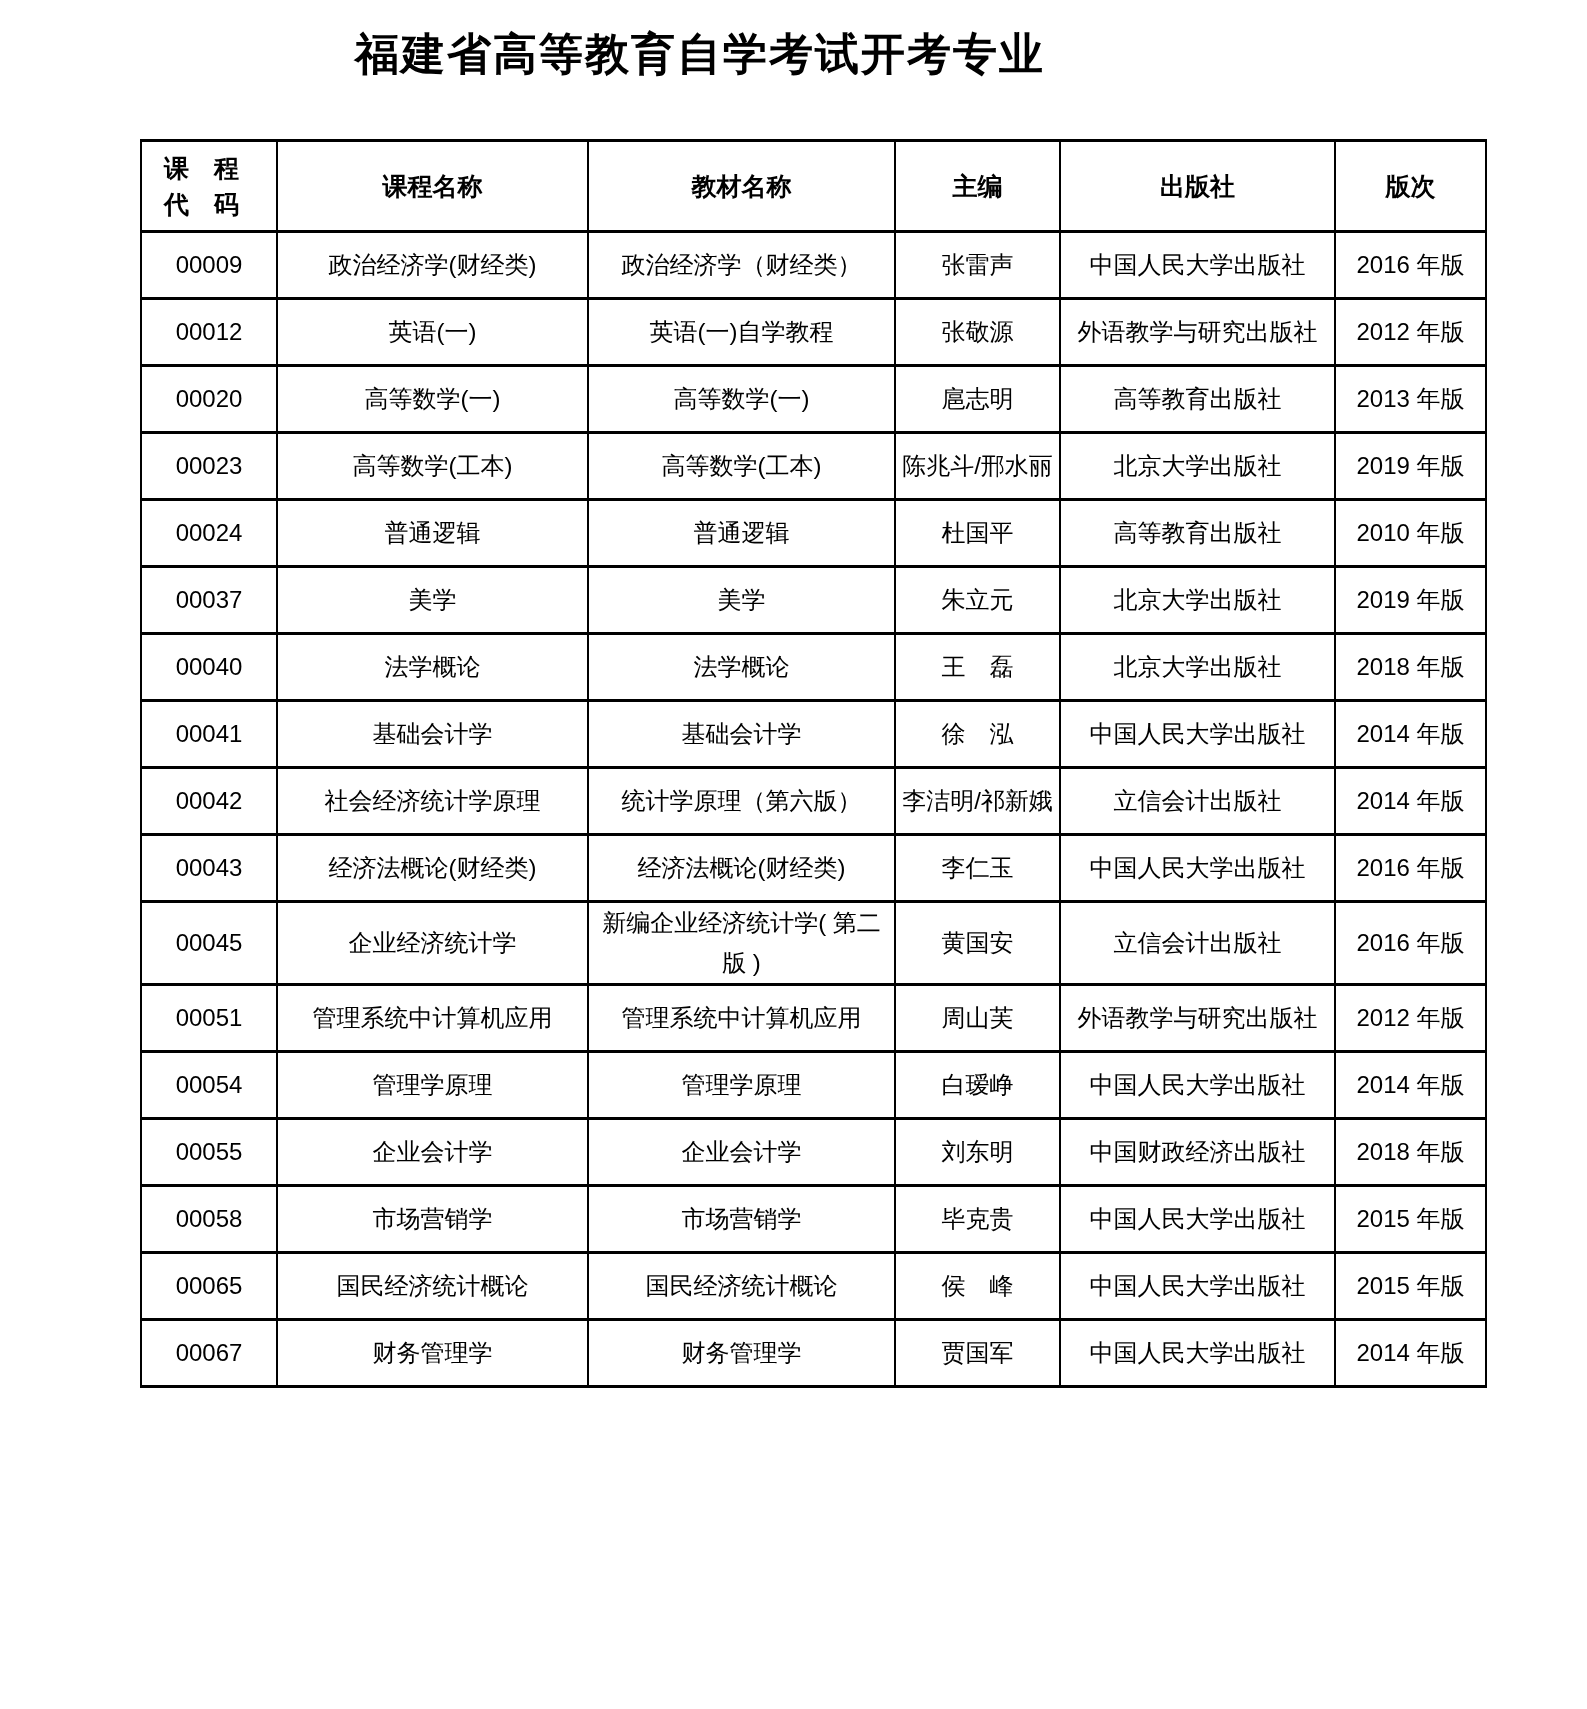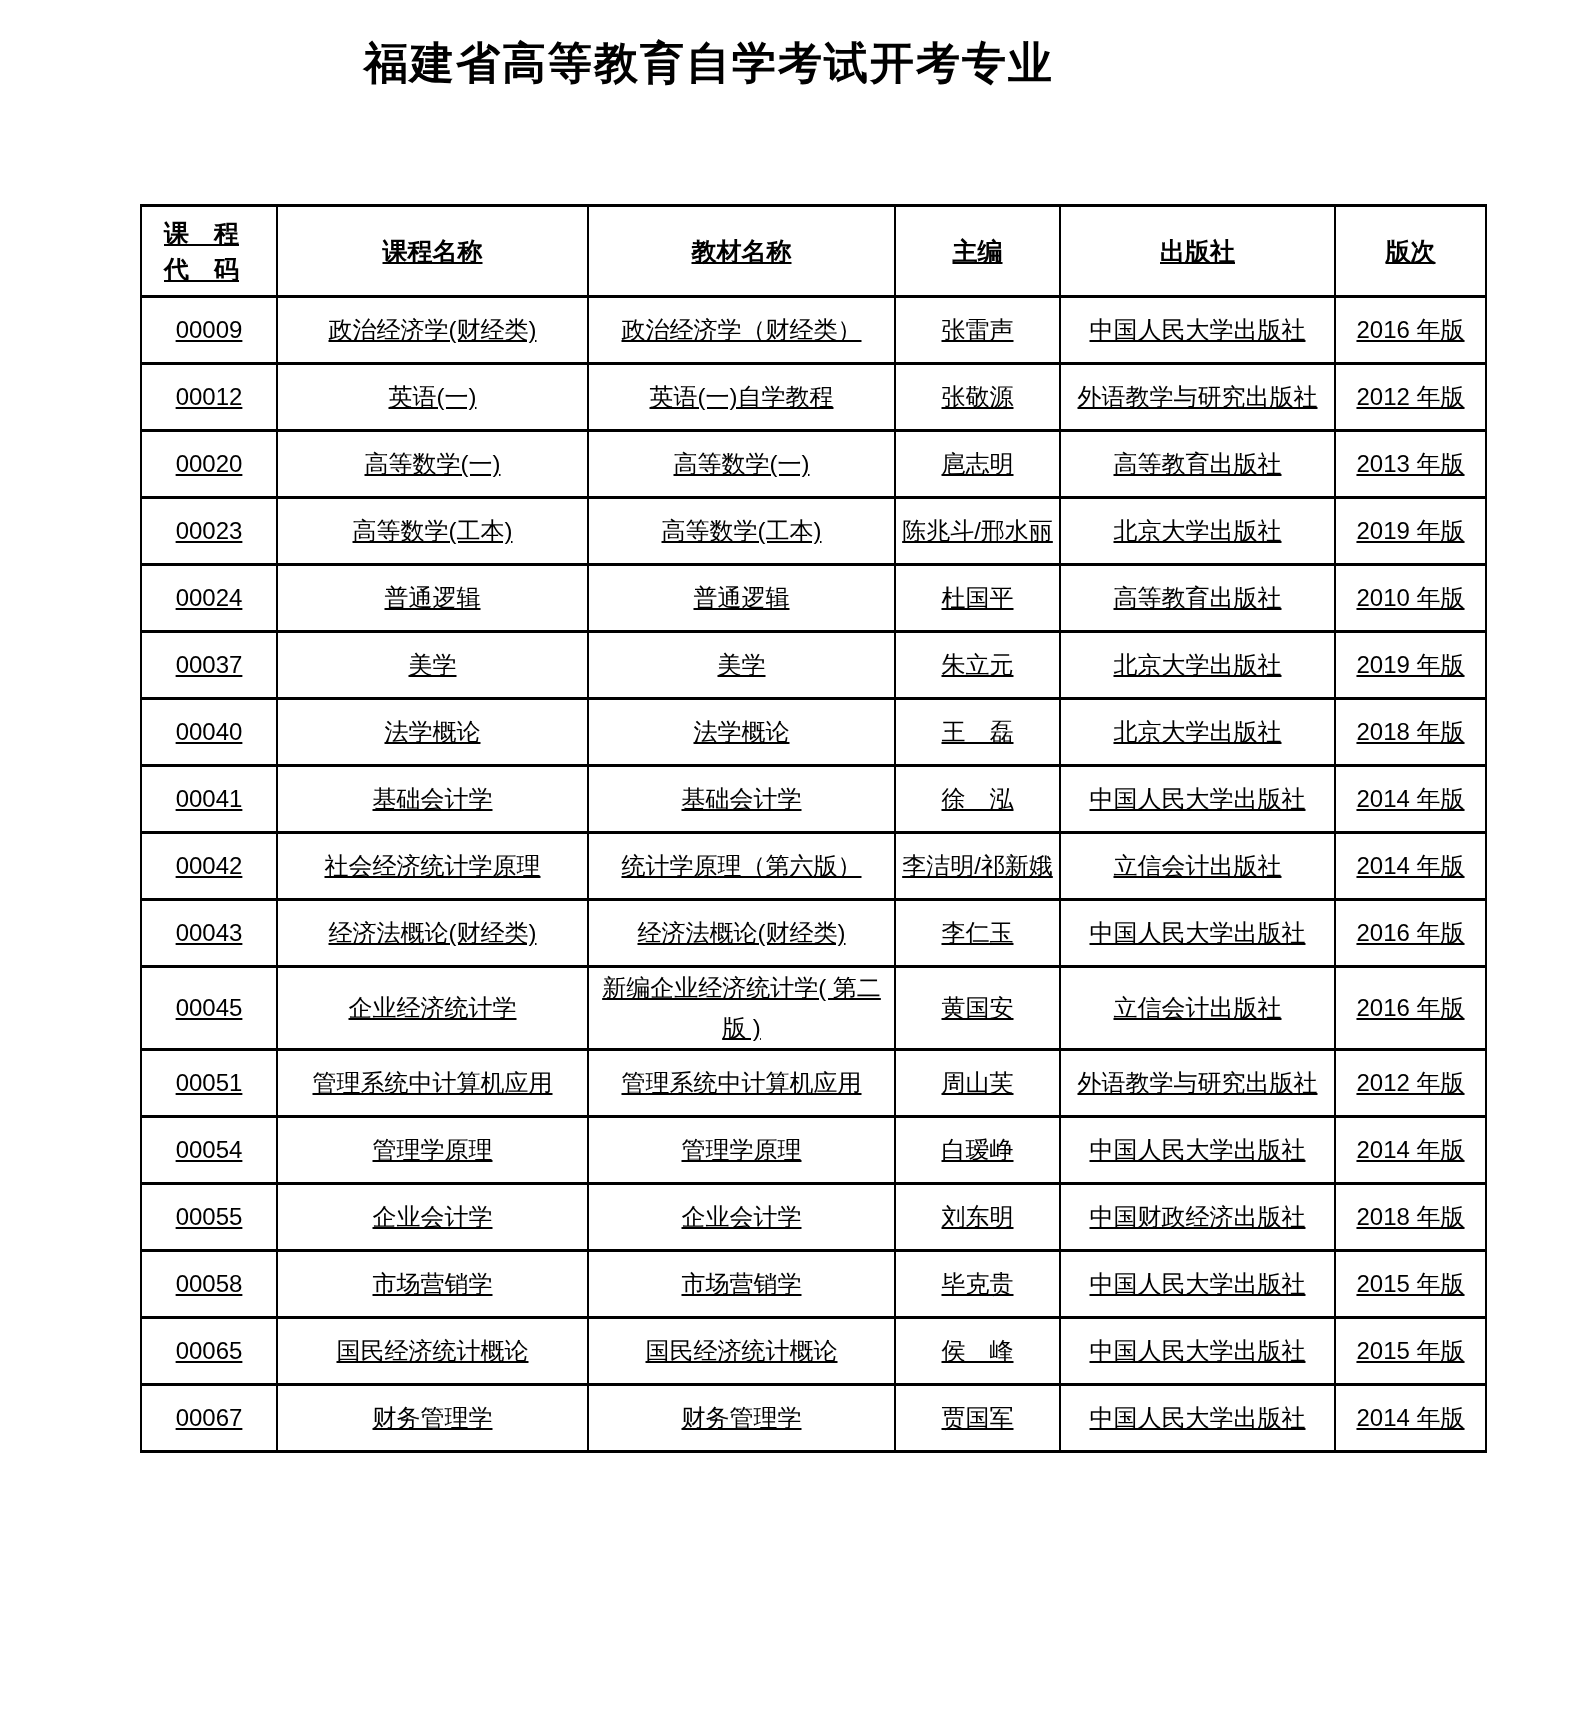--- a/index.html
+++ b/index.html
@@ -9,41 +9,40 @@
   }
   body {
     width: 1587px;
     height: 1709px;
     font-family: "Liberation Sans", sans-serif;
     color: #000;
     overflow: hidden;
   }
   .title-block {
     width: 1400px;
-    margin: 9px;
+    margin: 0;
     padding-top: 29px;
   }
   .doc-title {
     text-align: center;
     font-size: 44px;
     line-height: 50px;
     font-weight: bold;
     margin: 0;
     letter-spacing: 2px;
   }
   .doc-title.second {
     margin-top: 38px;
   }
   table.catalog {
     border-collapse: collapse;
     table-layout: fixed;
     width: 1345px;
     margin-left: 140px;
-    margin-top: 116px;
-    text-decoration: underline;
+    margin-top: 60px;
   }
   table.catalog th,
   table.catalog td {
     border-left: 2px solid #000;
     border-right: 2px solid #000;
     border-top: 3px solid #000;
     border-bottom: 3px solid #000;
     text-align: center;
     vertical-align: middle;
     font-size: 24px;

